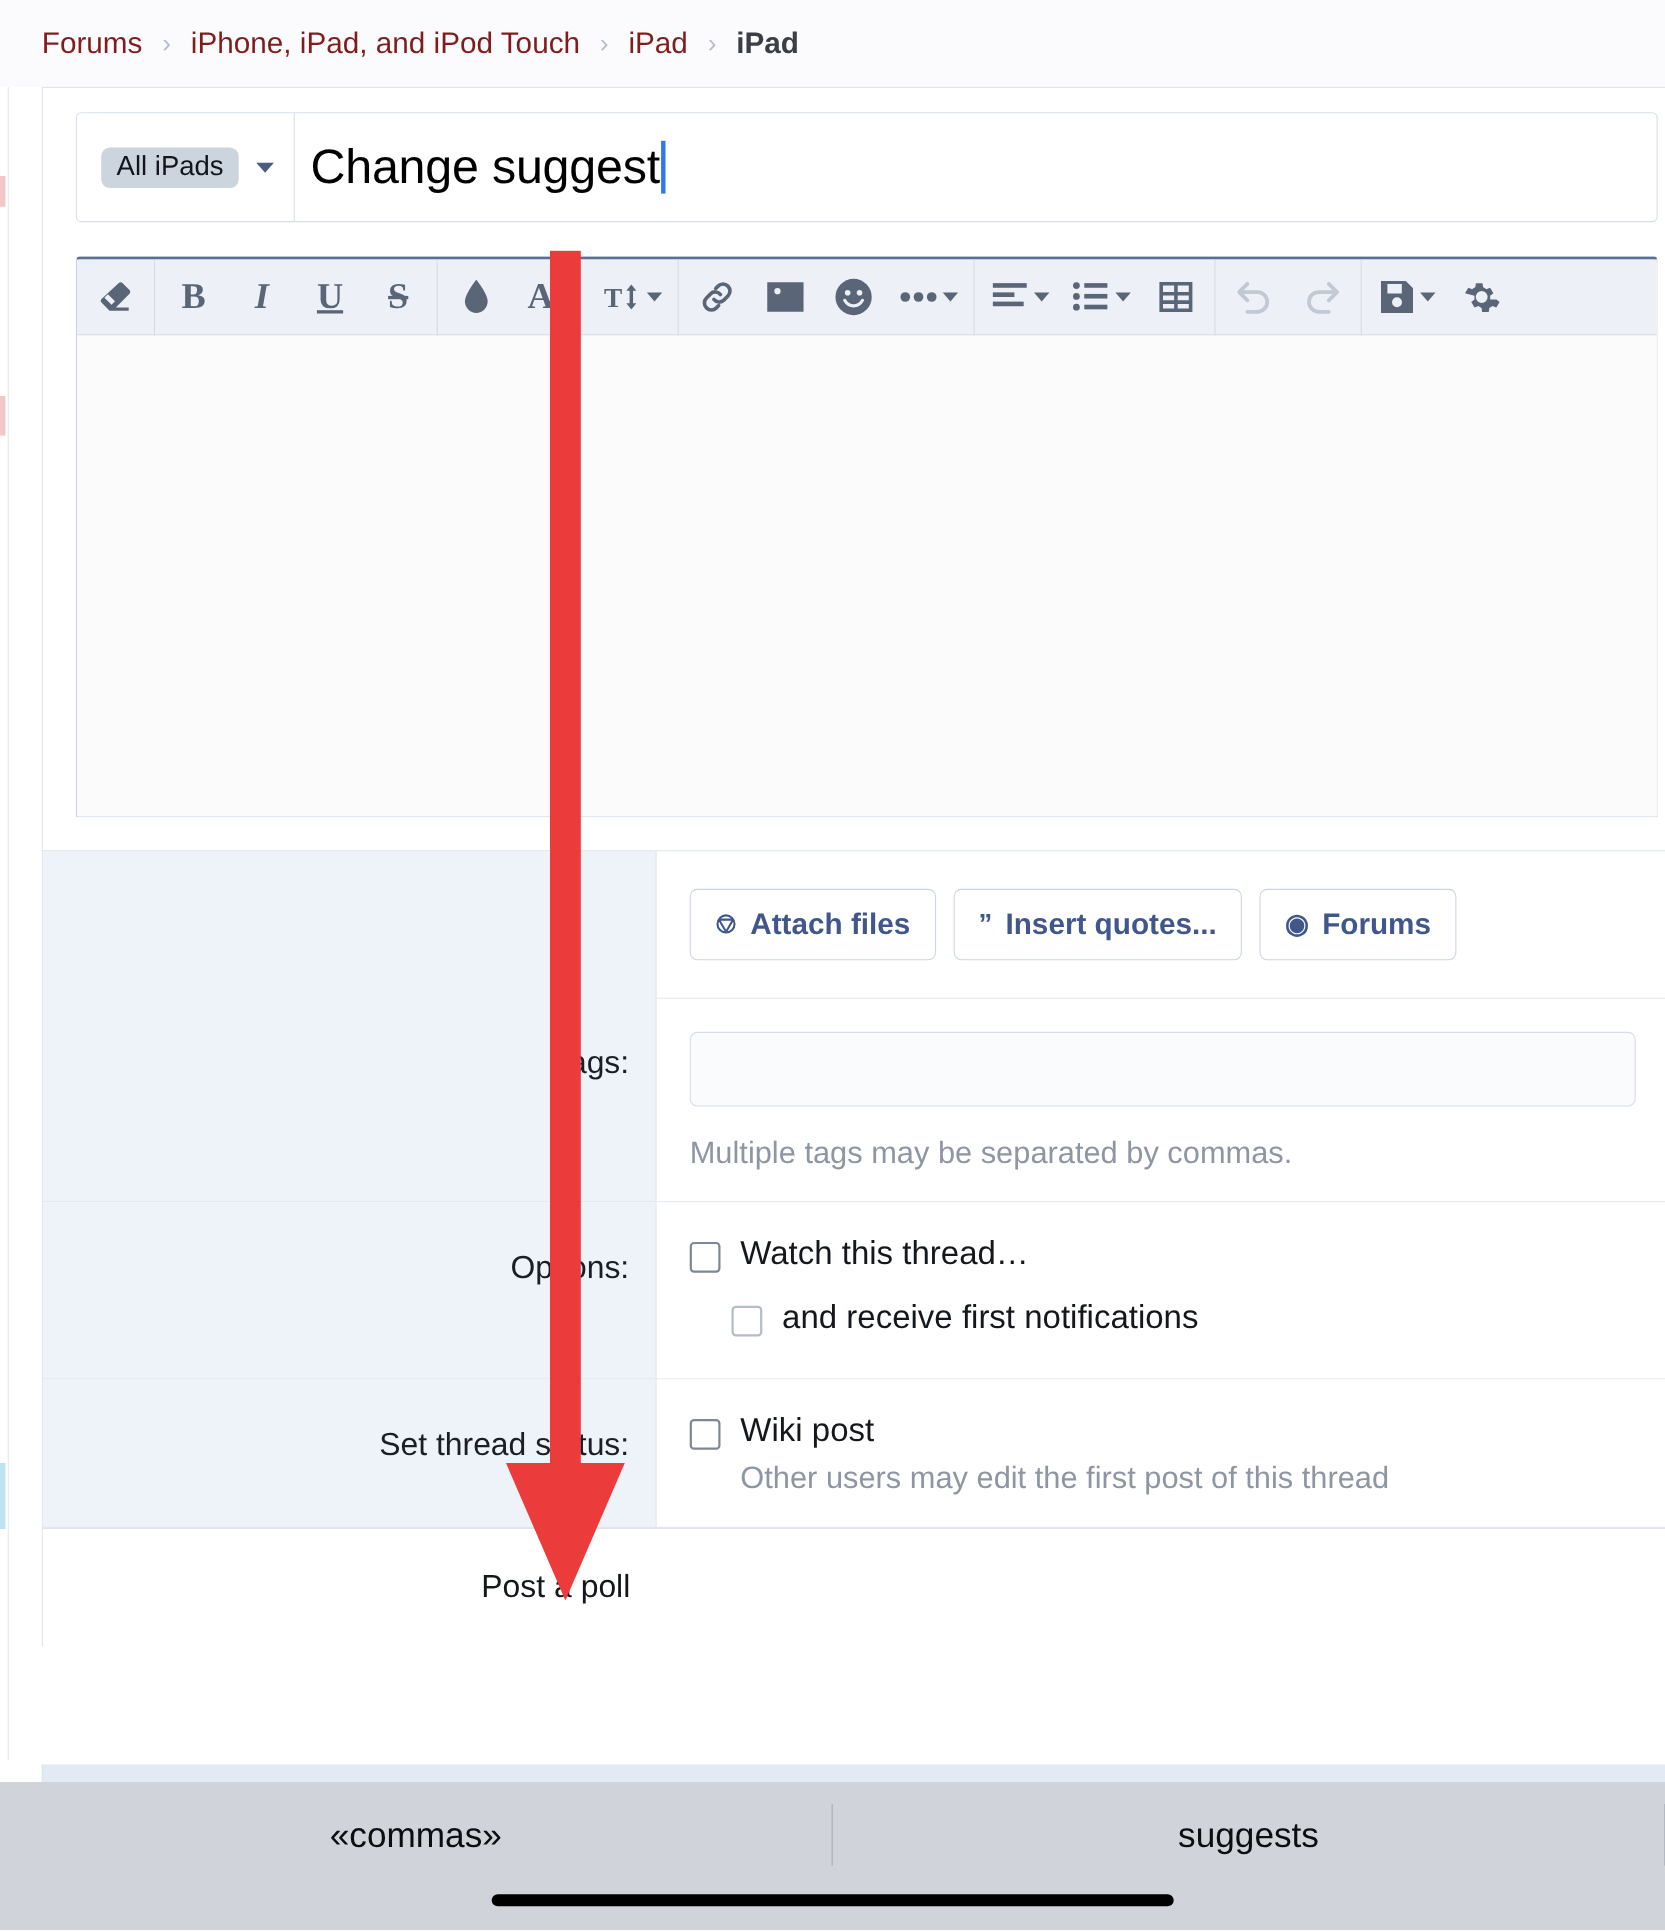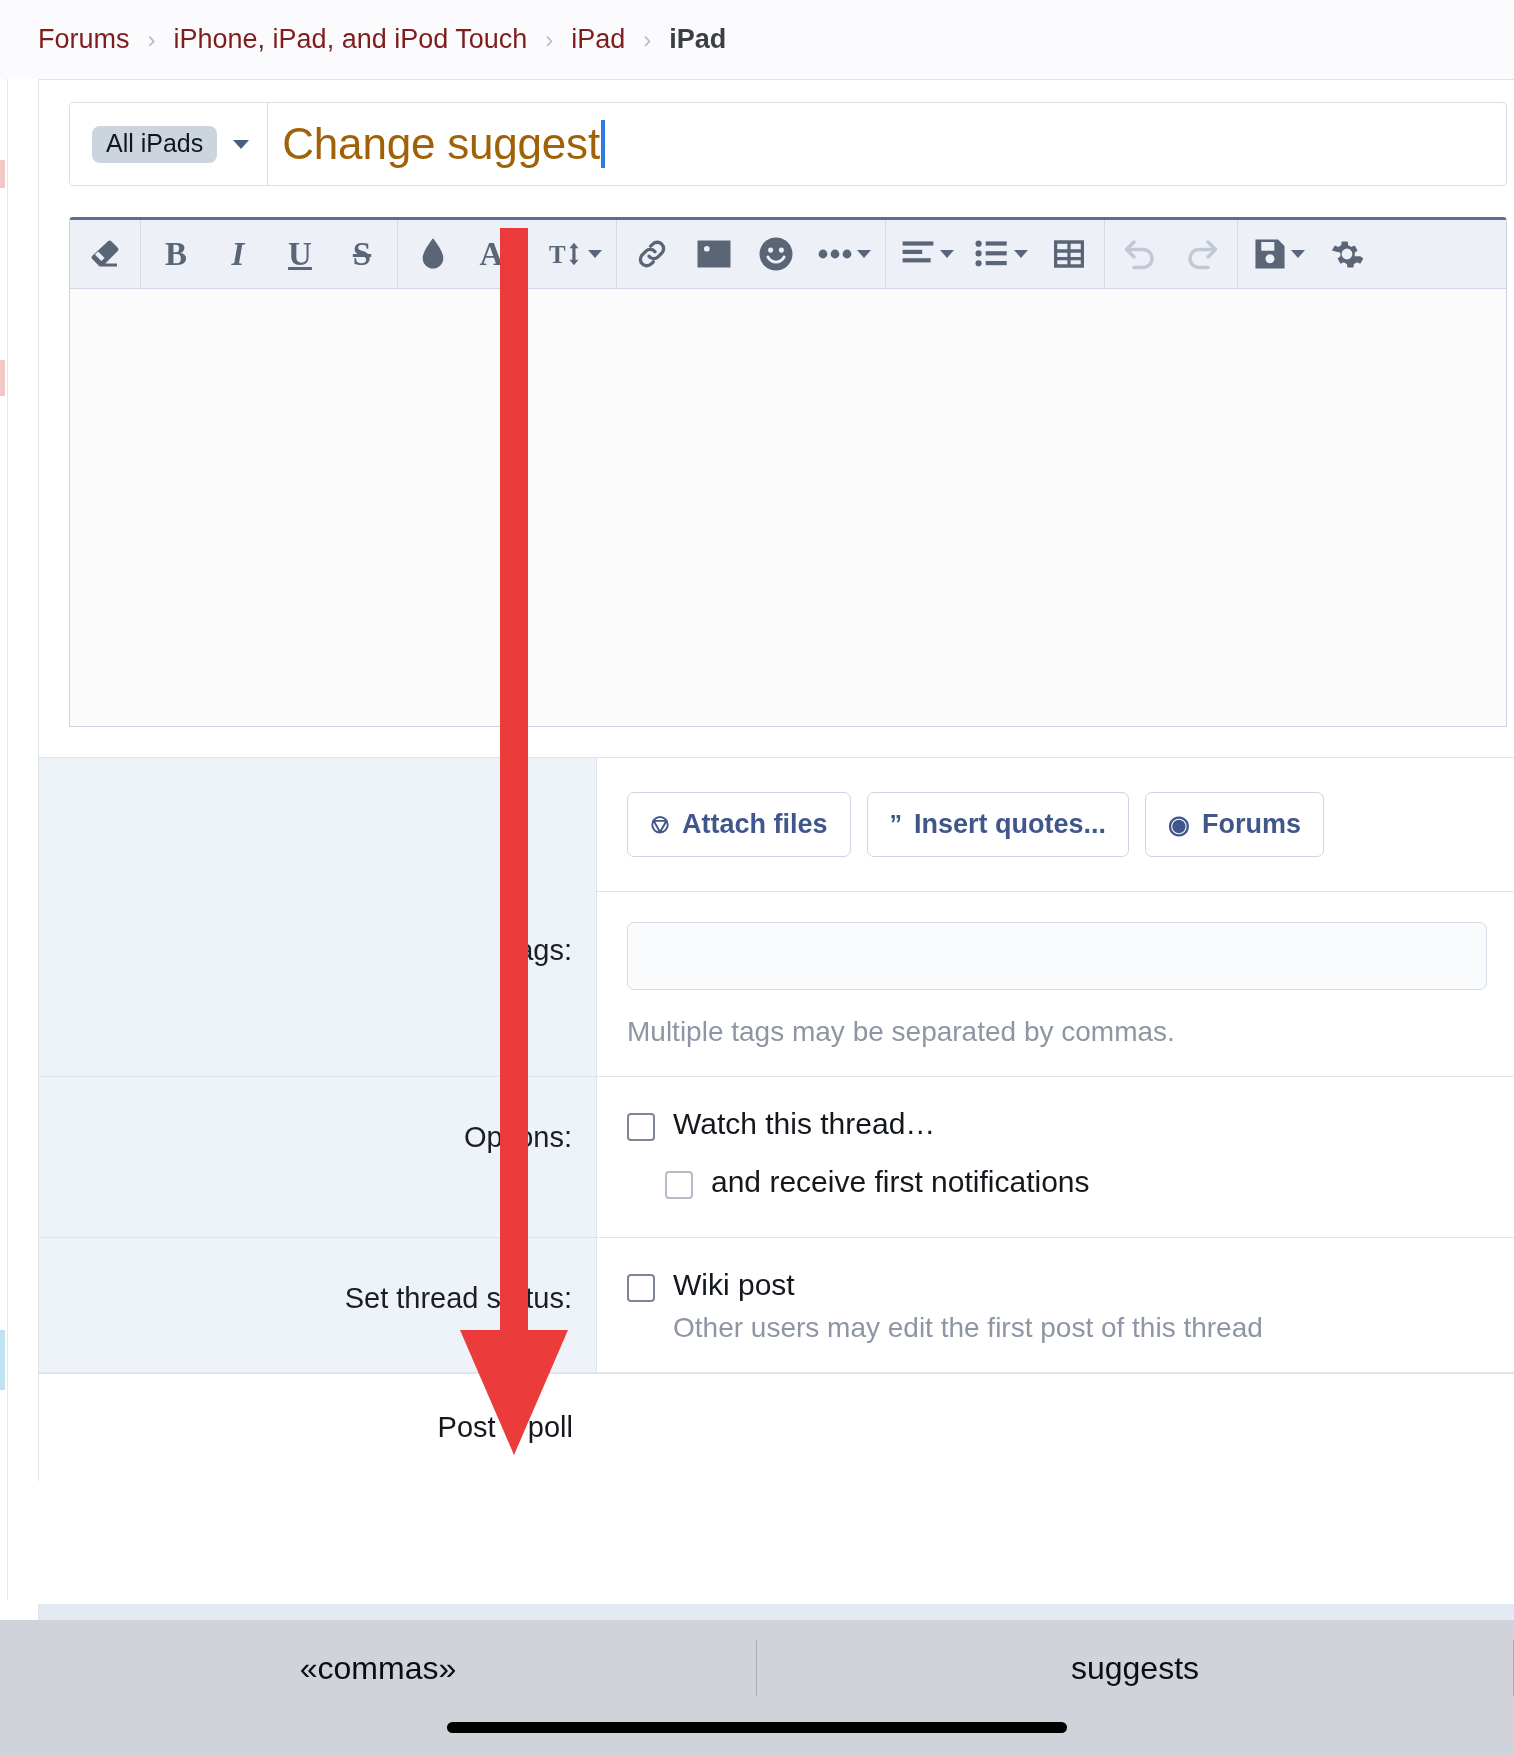--- a/index.html
+++ b/index.html
@@ -59,21 +59,21 @@
   }
 
   
   .title-row {
     display: flex;
     align-items: stretch;
     margin: 22px 30px 0 30px;
     border: 1px solid #d7dfea;
     border-radius: 5px;
     background: #ffffff;
-    height: 84px;
+    height: 100px;
     overflow: hidden;
   }
   .prefix-cell {
     display: flex; align-items: center;
     padding: 0 18px 0 22px;
     border-right: 1px solid #d7dfea;
     gap: 16px;
     background: #fff;
   }
   .prefix-chip {
@@ -92,21 +92,21 @@
     border-top: 9px solid #4a5d7e;
   }
   .title-input-wrap {
     flex: 1;
     display: flex; align-items: center;
     padding-left: 14px;
     position: relative;
   }
   .title-text {
     font-size: 44px;
-    color: #a16207;
+    color: #000000;
     letter-spacing: -0.2px;
     white-space: nowrap;
   }
   .caret-bar {
     display: inline-block;
     width: 4px; height: 48px;
     background: #2f7ae5;
     margin-left: 1px;
   }
 

